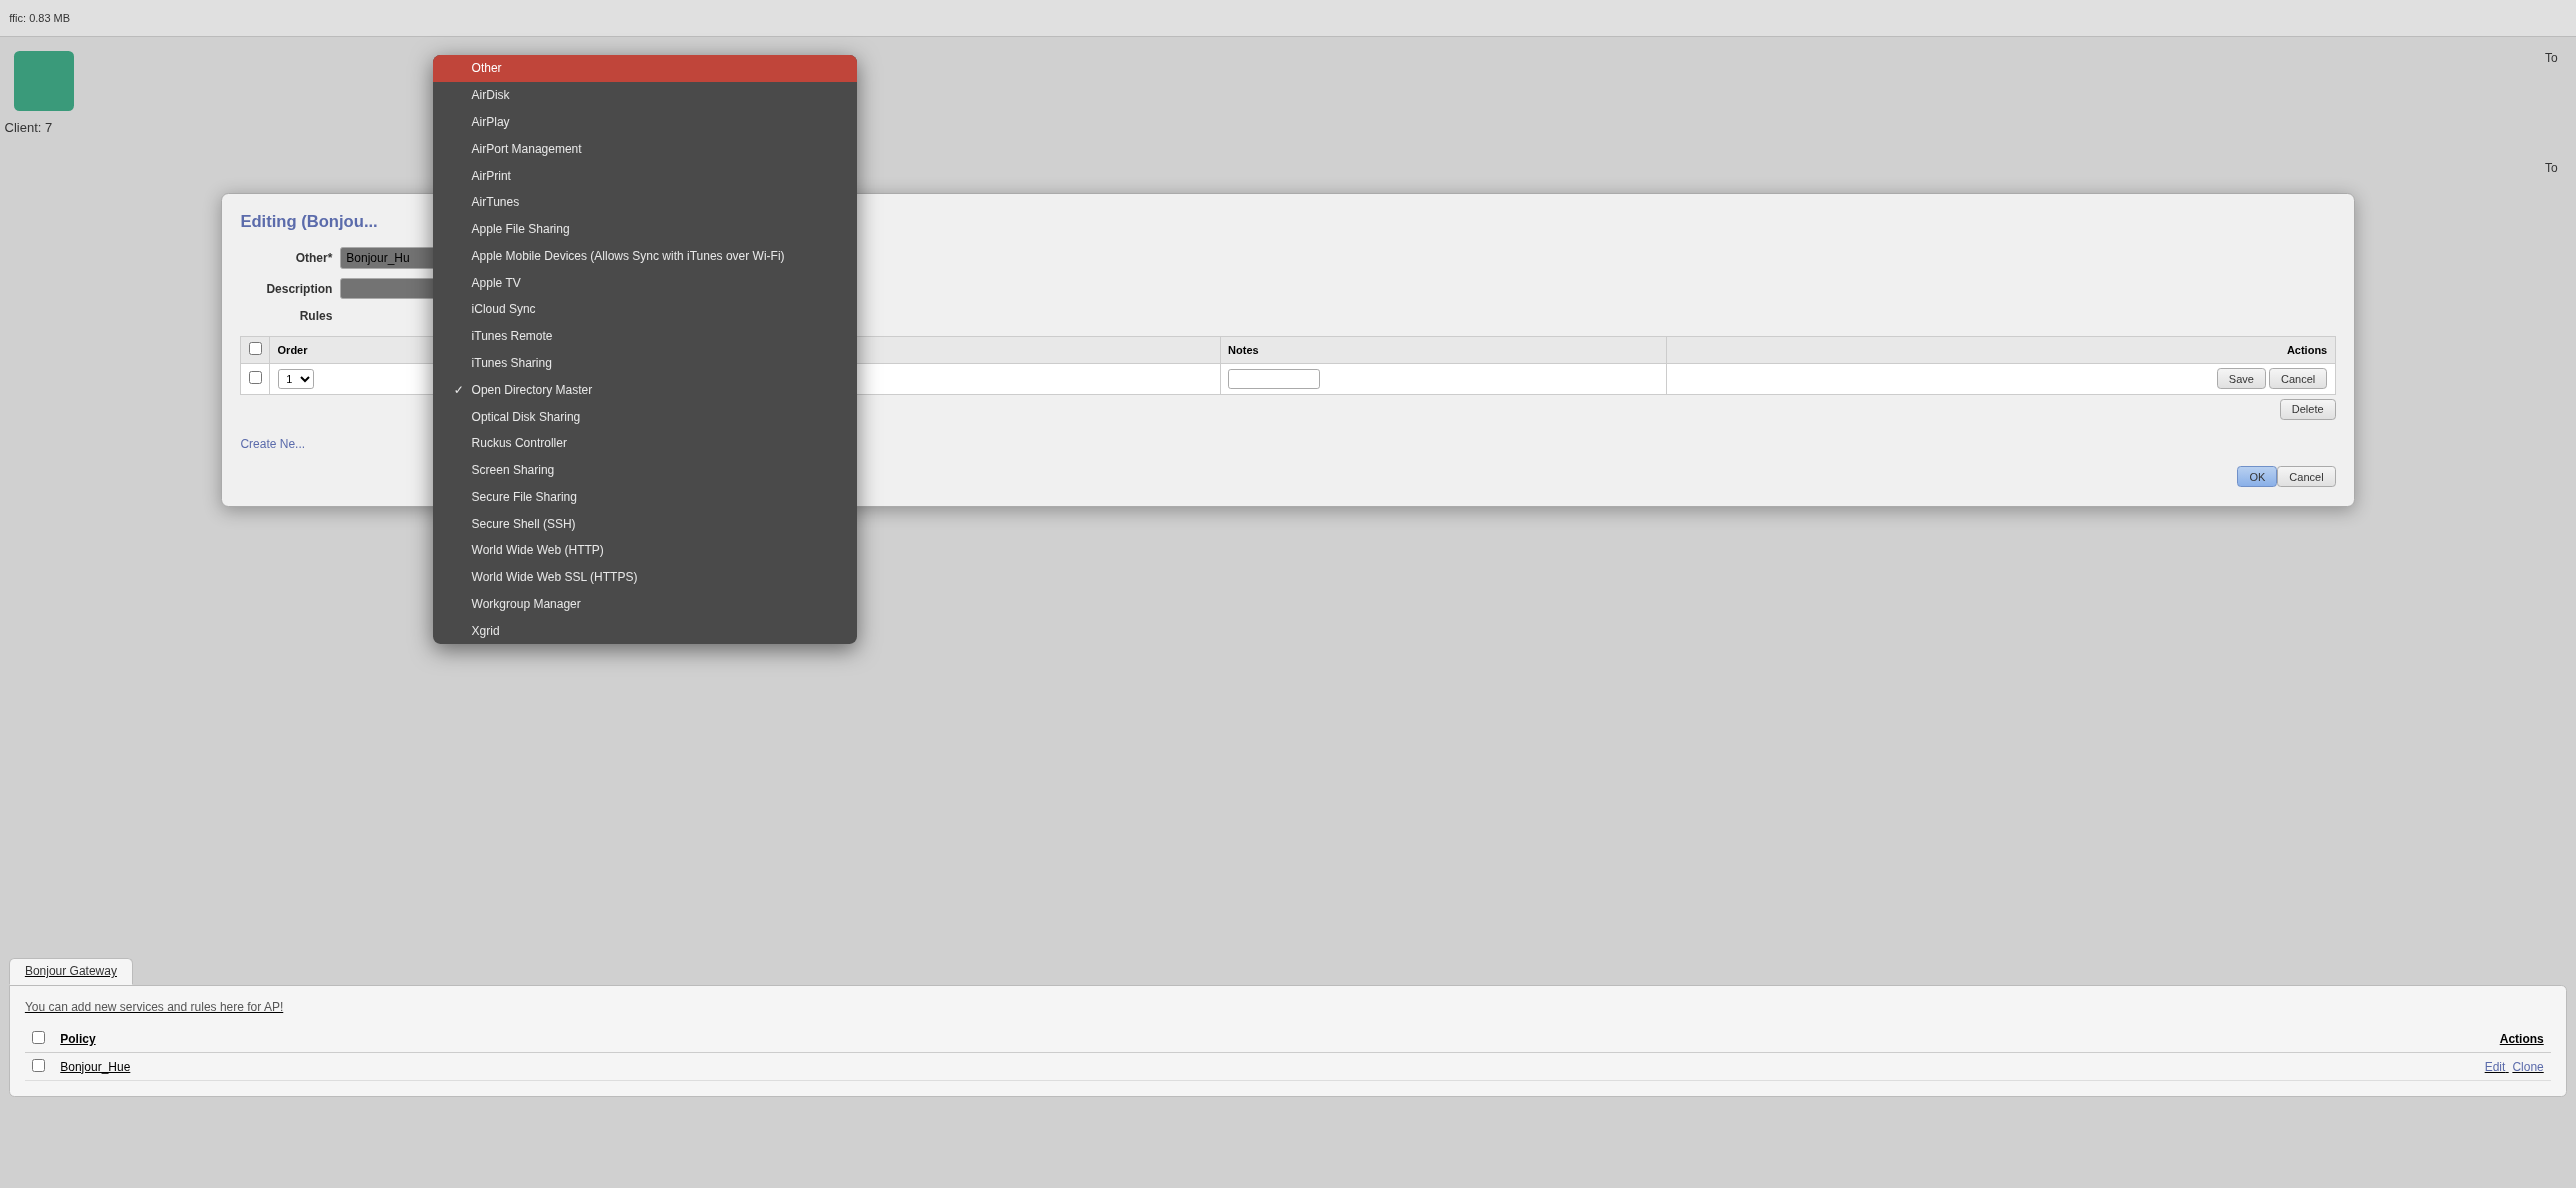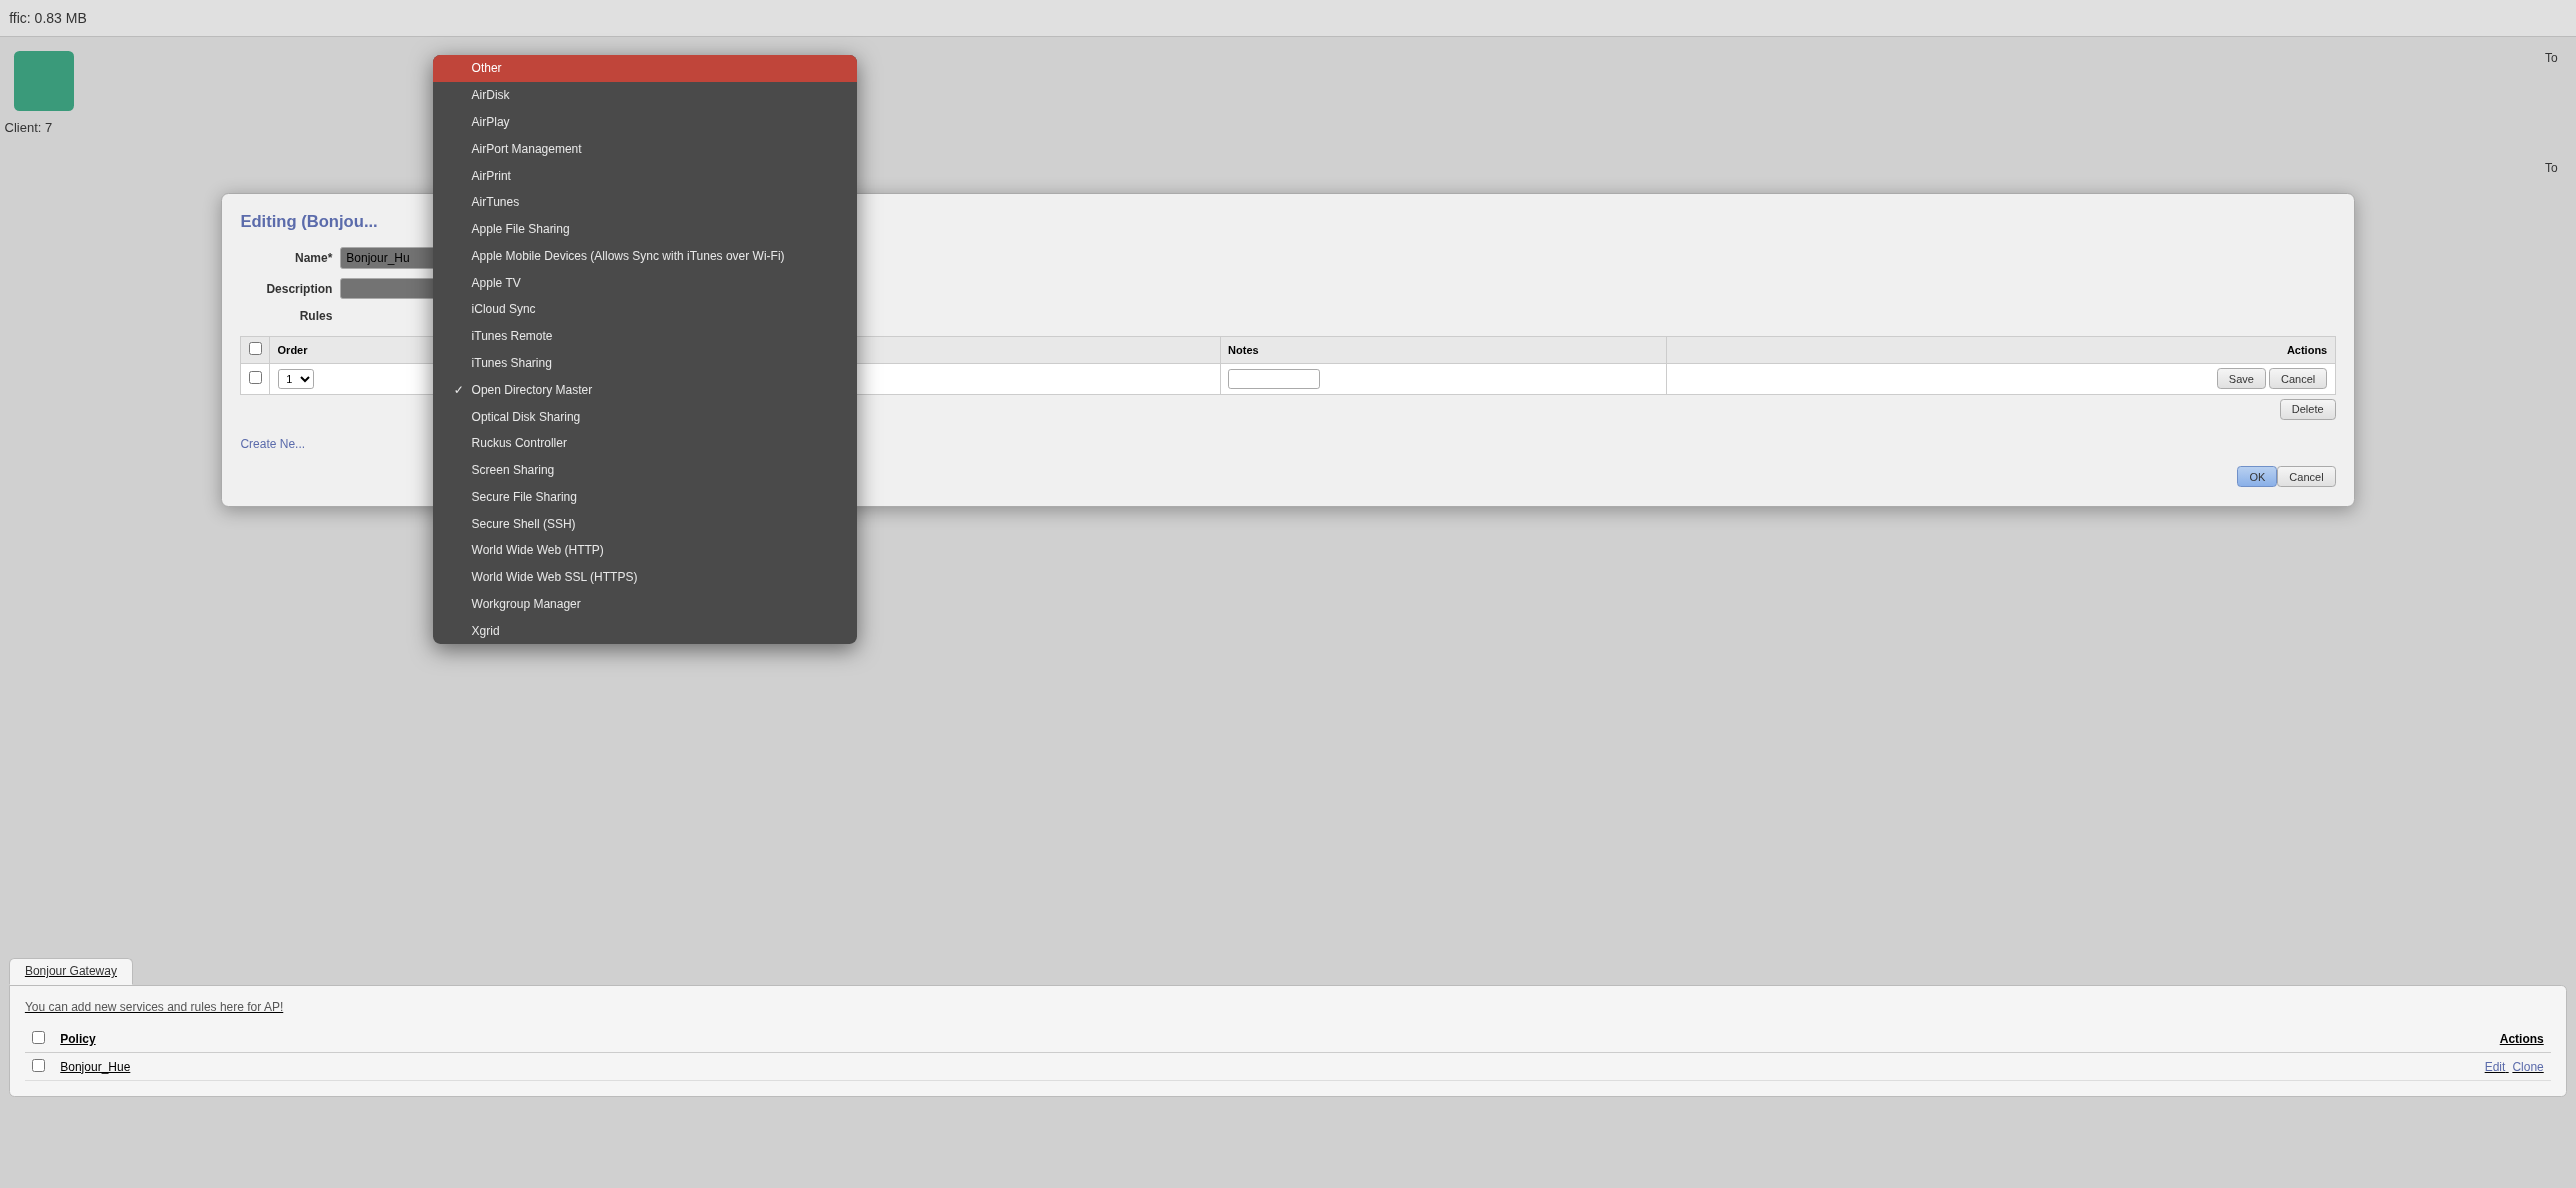--- a/index.html
+++ b/index.html
@@ -25,21 +25,21 @@
       top: 0; left: 0; right: 0;
       height: 37px;
       background: #e0e0e0;
       display: flex;
       align-items: center;
       padding: 0 9.2px;
       border-bottom: 0.9px solid #bbb;
     }
 
     .traffic-text {
-      font-size: 14px;
+      font-size: 11px;
       color: #333;
     }
 
     
     .green-icon {
       position: absolute;
       top: 51px;
       left: 14px;
       width: 60px;
       height: 60px;
@@ -312,21 +312,21 @@
 <span class="to-label2">To</span>
 
 <div class="green-icon"></div>
 
 <span class="client-text">Client: 7</span>
 
 <div class="editing-modal">
   <div class="editing-title">Editing (Bonjou...</div>
 
   <div class="form-row">
-    <span class="form-label">Name*</span>
+    <span class="form-label">Other*</span>
     <input class="form-input" type="text" value="Bonjour_Hu" style="">
   </div>
 
   <div class="form-row">
     <span class="form-label">Description</span>
     <input class="form-input" type="text" style="min-width: 276px;">
   </div>
 
   <div class="rules-section">
     <div class="form-row">

